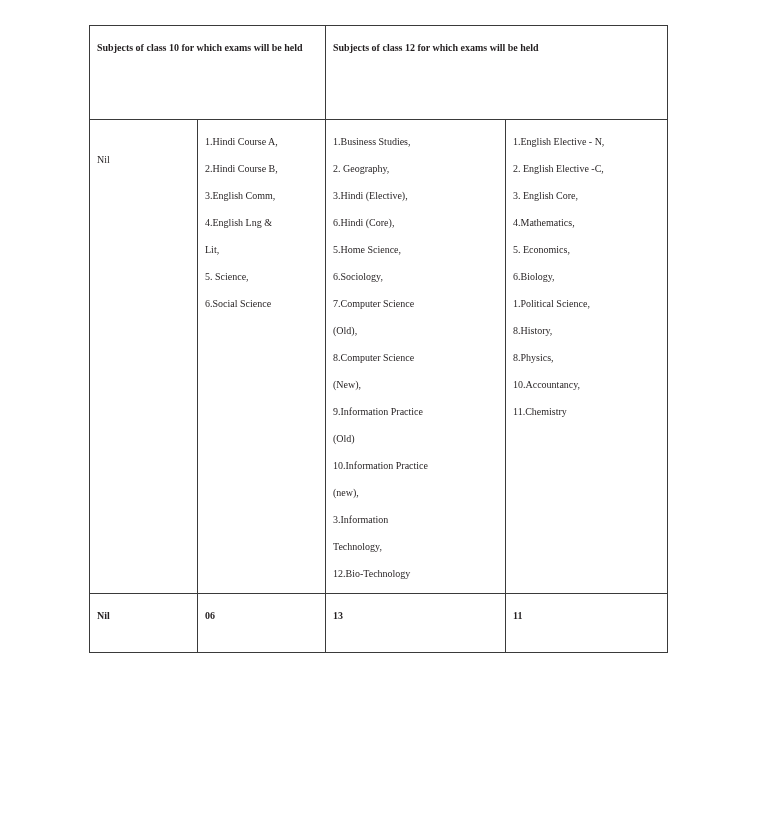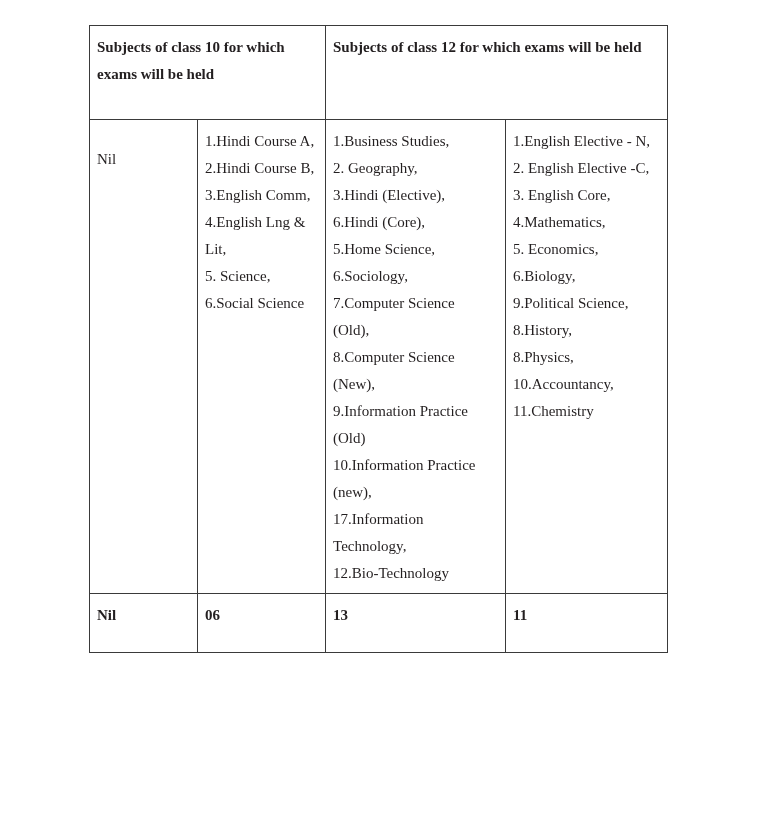--- a/index.html
+++ b/index.html
@@ -30,21 +30,21 @@
   table.exam-table {
     border-collapse: collapse;
     width: 578px;
     table-layout: fixed;
     background: #ffffff;
   }
   table.exam-table td {
     border: 1px solid #3a3a3a;
     vertical-align: top;
     padding: 8px 7px 6px 7px;
-    font-size: 15px;
+    font-size: 10px;
     line-height: 27px;
     color: #231f20;
     background: #ffffff;
   }
   td.hdr {
     font-weight: bold;
   }
   td.totals {
     font-weight: bold;
   }
@@ -107,34 +107,34 @@
                 <div>5.Home Science,</div>
                 <div>6.Sociology,</div>
                 <div>7.Computer Science</div>
                 <div>(Old),</div>
                 <div>8.Computer Science</div>
                 <div>(New),</div>
                 <div>9.Information Practice</div>
                 <div>(Old)</div>
                 <div>10.Information Practice</div>
                 <div>(new),</div>
-                <div>17.Information</div>
+                <div>3.Information</div>
                 <div>Technology,</div>
                 <div>12.Bio-Technology</div>
               </div>
           </td>
           <td>
             <div class="cell-lines">
                 <div>1.English Elective - N,</div>
                 <div>2. English Elective -C,</div>
                 <div>3. English Core,</div>
                 <div>4.Mathematics,</div>
                 <div>5. Economics,</div>
                 <div>6.Biology,</div>
-                <div>9.Political Science,</div>
+                <div>1.Political Science,</div>
                 <div>8.History,</div>
                 <div>8.Physics,</div>
                 <div>10.Accountancy,</div>
                 <div>11.Chemistry</div>
               </div>
           </td>
         </tr>
         <tr class="row-totals">
           <td class="totals">Nil</td>
           <td class="totals">06</td>

